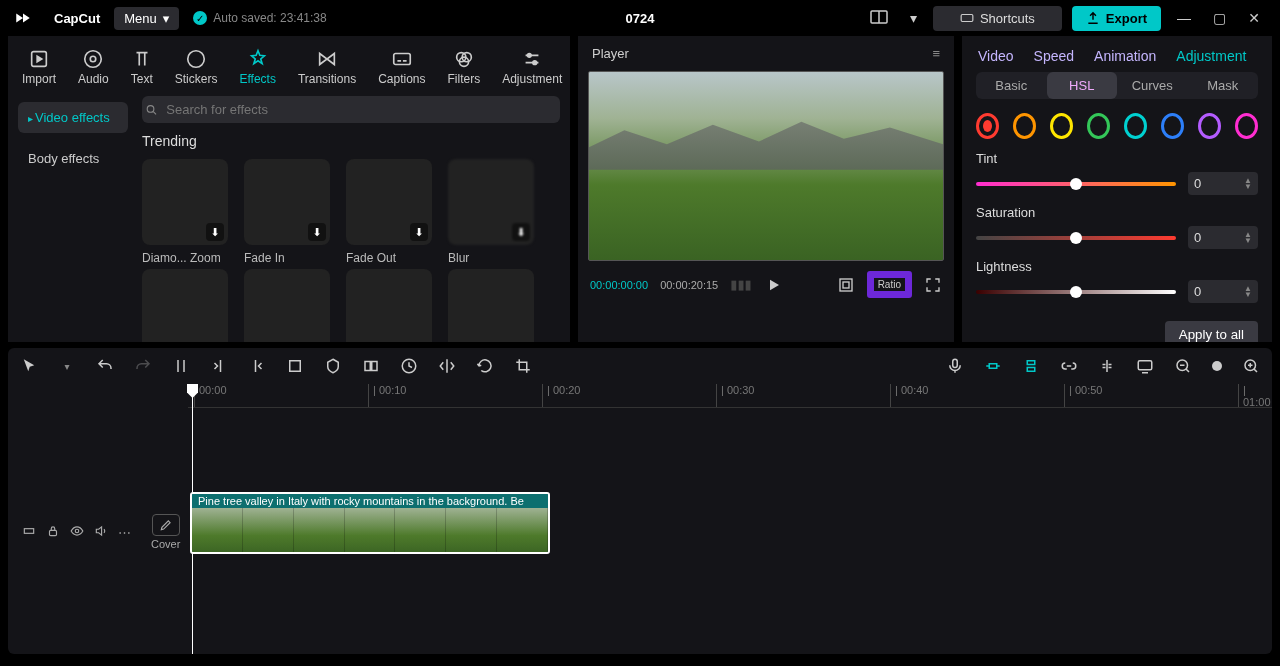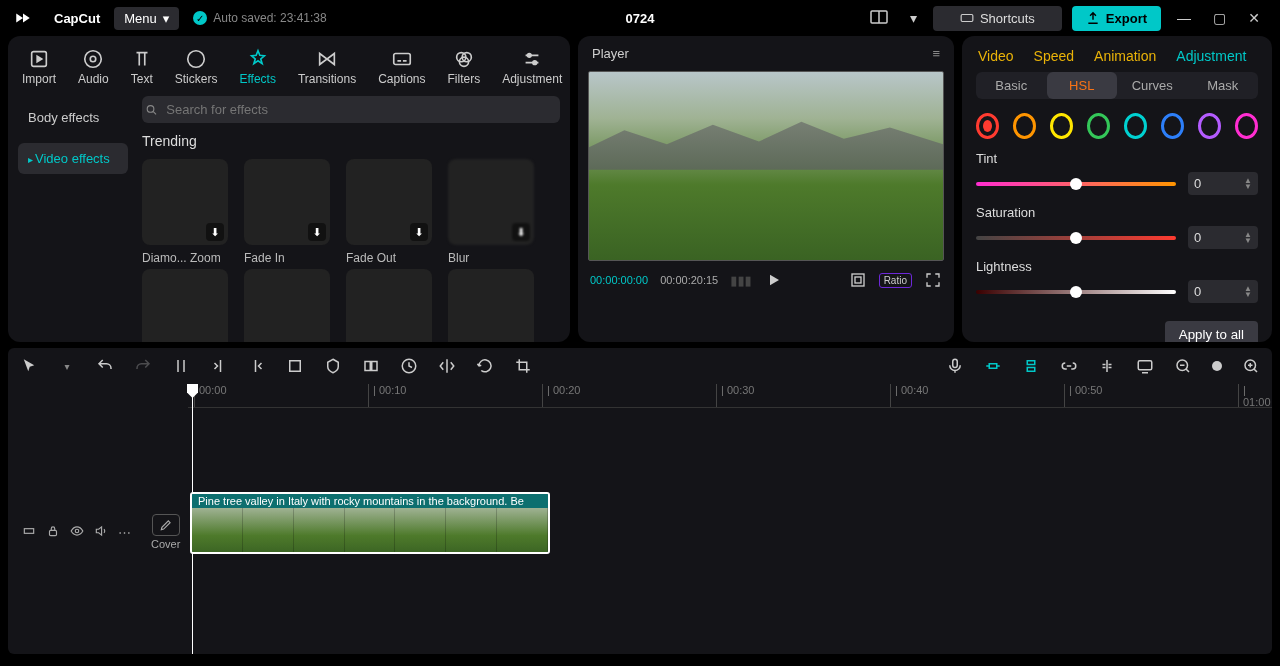--- a/index.html
+++ b/index.html
@@ -12,21 +12,21 @@
 .autosave { color: #888; display: flex; align-items: center; gap: 6px; font-size: 12px; }
 .check { width: 14px; height: 14px; border-radius: 50%; background: #00c8c8; display: inline-flex; align-items: center; justify-content: center; color:#000; font-size:10px; }
 .project-name { color: #fff; font-weight: 600; position: absolute; left: 50%; transform: translateX(-50%); }
 .titlebar-right { margin-left: auto; display: flex; align-items: center; gap: 10px; }
 .shortcut-btn { background: #2b2b30; color: #ddd; padding: 5px 27px; border-radius: 4px; display: flex; align-items: center; gap: 6px; }
 .export-btn { background: #00c8c8; color: #000; font-weight: 600; padding: 5px 14px; border-radius: 4px; display: flex; align-items: center; gap: 6px; }
 .win-ctrl { color: #ccc; padding: 0 6px; font-size: 14px; cursor:pointer; }
 
 
 .main { display: grid; grid-template-columns: 562px 376px 1fr; gap: 8px; padding: 0 8px; height: 306px; }
-.panel { background: #141418; border-radius: 12px; overflow: hidden; }
+.panel { background: #141418; border-radius: 0; overflow: hidden; }
 
 
 .media-tabs { display: flex; padding: 10px 10px 4px; gap: 14px; }
 .media-tab { display:flex; flex-direction:column; align-items:center; gap:2px; color:#ccc; font-size:12px; padding:2px 4px; cursor:pointer; }
 .media-tab.active { color:#00c8c8; }
 .media-tab svg { width:22px; height:22px; }
 .media-body { display:flex; height: calc(100% - 56px); }
 .media-side { width:130px; padding:10px; display:flex; flex-direction:column; gap:10px; }
 .side-item { padding:8px 10px; border-radius:6px; color:#ccc; font-size:13px; cursor:pointer; }
 .side-item.active { background:#2b2b30; color:#00c8c8; }
@@ -43,29 +43,29 @@
 
 .player-head { display:flex; align-items:center; justify-content:space-between; padding:10px 14px; }
 .player-video { margin:0 10px; height:190px; border:1px solid #555; border-radius:2px; background:linear-gradient(to bottom, #b8c6c9 0%, #9fb293 25%, #4e7a2b 60%, #3a6323 100%); position:relative; overflow:hidden; }
 .mountains { position:absolute; top:22%; left:0; right:0; height:30%; background:linear-gradient(180deg,#7c8379, #5d6a58); clip-path:polygon(0 60%, 10% 30%, 22% 55%, 35% 20%, 48% 50%, 60% 15%, 72% 45%, 85% 25%, 100% 55%, 100% 100%, 0 100%); }
 .player-ctrls { display:flex; align-items:center; padding:10px 12px; gap:12px; }
 .tc { font-family:Liberation Sans, sans-serif; font-size:11px; }
 .tc.cur { color:#00c8c8; }
 .tc.dur { color:#aaa; }
 .spacer { flex:1; }
 .picon { width:18px; height:18px; color:#ccc; cursor:pointer; }
-.ratio-pill { border:1px solid #6d28d9; border-radius:3px; font-size:10px; padding:1px 4px; color:#ccc; }
+.ratio-pill { border:7px solid #6d28d9; border-radius:3px; font-size:10px; padding:1px 4px; color:#ccc; }
 
 
 .insp-tabs { display:flex; gap:20px; padding:12px 16px 8px; font-size:14px; }
-.insp-tab { color:#eab308; cursor:pointer; }
+.insp-tab { color:#c4b5fd; cursor:pointer; }
 .insp-tab.active { color:#00c8c8; }
 .subtabs { display:flex; background:#202026; border-radius:6px; margin:0 14px 14px; }
 .subtab { flex:1; text-align:center; padding:6px 0; font-size:13px; color:#aaa; cursor:pointer; border-radius:6px; }
-.subtab.active { background:#3a3a42; color:#f97316; }
+.subtab.active { background:#3a3a42; color:#f0abfc; }
 .swatches { display:flex; gap:14px; padding:0 14px 10px; }
 .swatch { width:26px; height:26px; border-radius:50%; border:3px solid; cursor:pointer; }
 .swatch.sel { position:relative; }
 .swatch.sel::after { content:''; position:absolute; inset:4px; background:currentColor; border-radius:50%; }
 .control { padding:2px 14px 8px; }
 .control .lbl { font-size:13px; color:#ddd; margin-bottom:6px; }
 .control .row { display:flex; align-items:center; gap:12px; }
 .slider { flex:1; height:4px; border-radius:2px; position:relative; }
 .slider .knob { position:absolute; top:50%; left:50%; transform:translate(-50%,-50%); width:12px; height:12px; border-radius:50%; background:#fff; }
 .numbox { width:70px; background:#2b2b30; border-radius:4px; display:flex; align-items:center; justify-content:space-between; padding:4px 6px; color:#ddd; }
@@ -205,22 +205,22 @@
           <svg viewBox="0 0 24 24" fill="none" stroke="currentColor" stroke-width="1.8">
             <path d="M5 8h14M5 16h14"></path>
             <circle cx="9" cy="8" r="2" fill="currentColor"></circle>
             <circle cx="15" cy="16" r="2" fill="currentColor"></circle>
           </svg>
           <span>Adjustment</span>
         </div>
     </div>
     <div class="media-body">
       <div class="media-side">
+        <div class="side-item active"><span style="font-size:10px;margin-right:2px">▸</span><span>Video effects</span></div>
         <div class="side-item">Body effects</div>
-        <div class="side-item active"><span style="font-size:10px;margin-right:2px">▸</span><span>Video effects</span></div>
       </div>
       <div class="media-content">
         <div class="search">
           <svg width="14" height="14" viewBox="0 0 24 24" fill="none" stroke="#888" stroke-width="2">
               <circle cx="10" cy="10" r="6"></circle>
               <path d="M20 20l-5-5"></path>
             </svg>
           <input placeholder="Search for effects" style="">
         </div>
         <div class="section-title">Trending</div>

